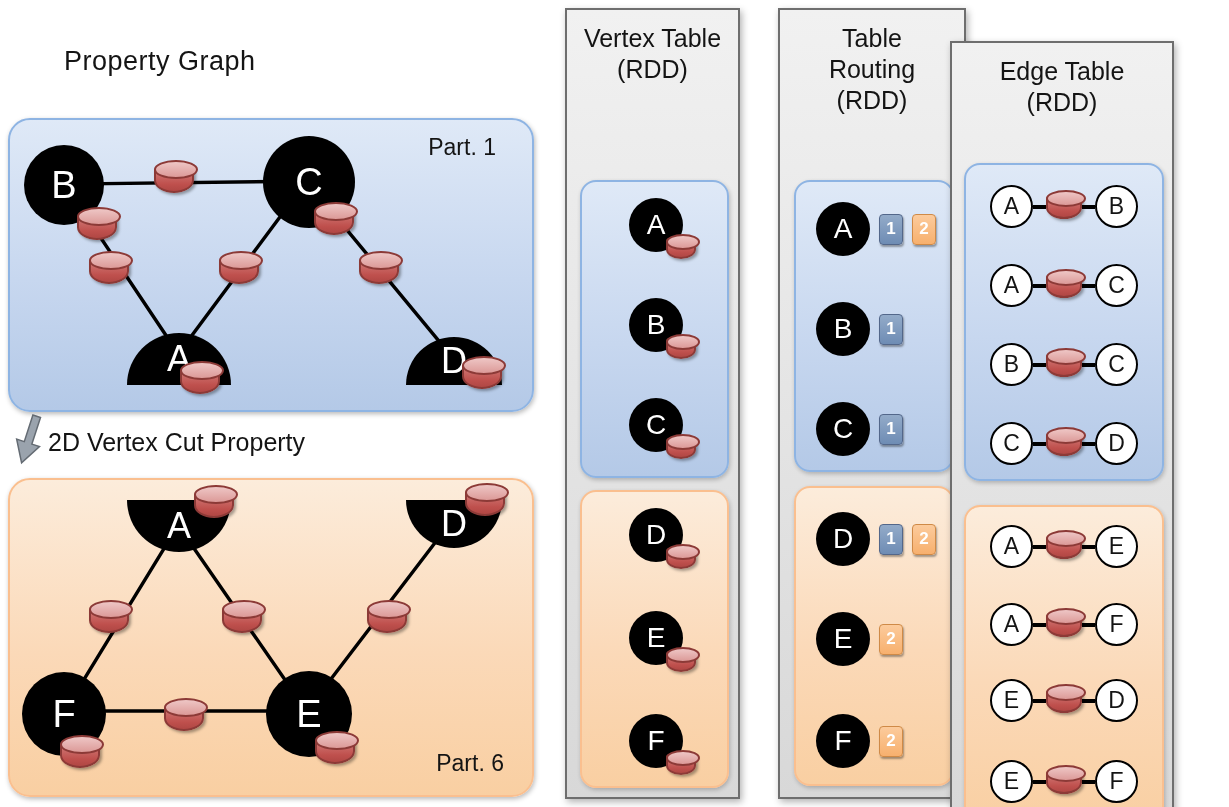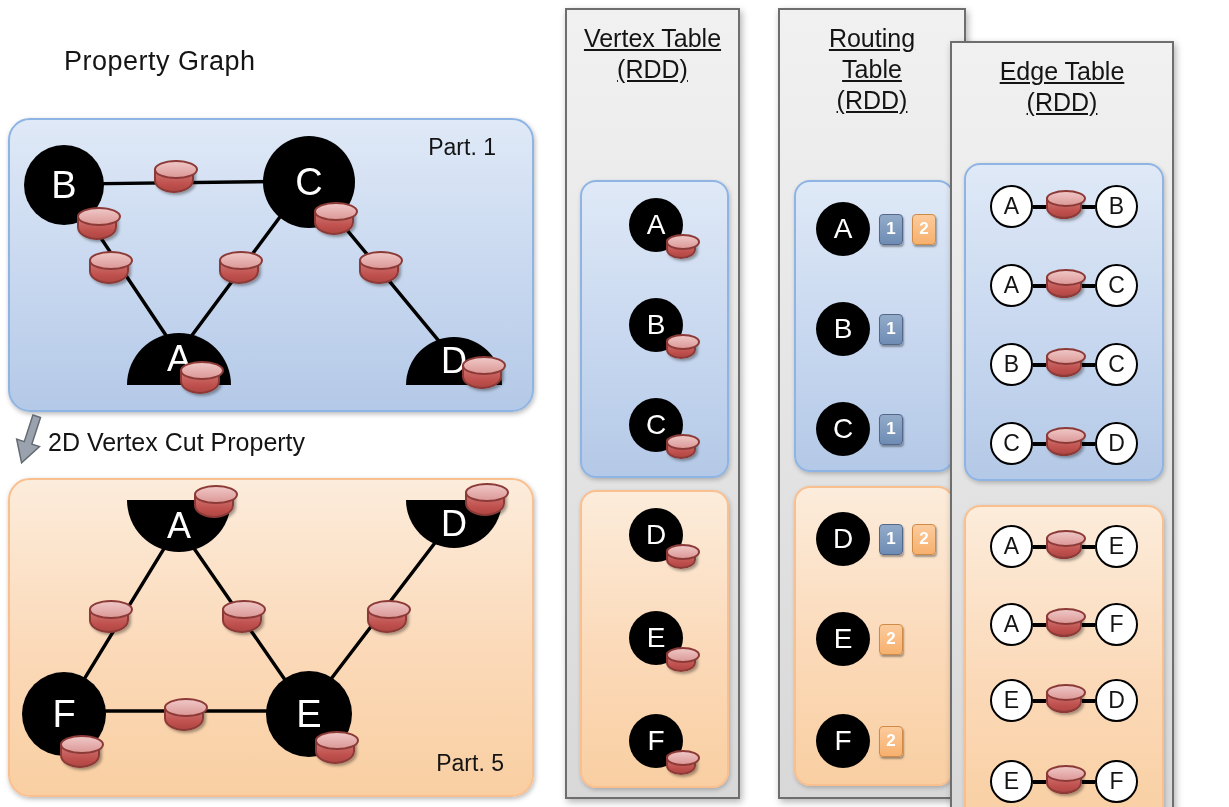--- a/index.html
+++ b/index.html
@@ -62,21 +62,20 @@
   .cyl-md { width: 36px; height: 24px; }
   .cyl-md::before { width: 36px; height: 13px; top: -7px; }
   .cyl-rel { position: relative; flex: 0 0 auto; }
 
   
   .panel {
     position: absolute;
     background: linear-gradient(180deg, #f1f1f1, #d8d8d8);
     border: 2px solid #6e6e6e;
     box-shadow: 2px 3px 7px rgba(0,0,0,.3);
-    text-decoration: underline;
   }
   .panel-title { text-align: center; font-size: 25px; line-height: 1.24; padding-top: 13px; }
 
   
   .vt-entry { position: absolute; width: 54px; height: 54px; }
   .vt-circle {
     width: 54px; height: 54px; border-radius: 50%; background: #000; color: #fff;
     display: flex; align-items: center; justify-content: center; font-size: 28px;
   }
   .vt-cyl { right: -13px; bottom: -7px; left: auto; top: auto; }
@@ -158,21 +157,21 @@
   <div class="vtx dome-down" style="left:117px; top:20px; width:104px; height:52px;">A</div>
   <div class="vtx dome-down" style="left:396px; top:20px; width:96px; height:48px;">D</div>
   <div class="vtx" style="left:12px; top:192px; width:84px; height:84px;">F</div>
   <div class="vtx" style="left:256px; top:191px; width:86px; height:86px;">E</div>
 
   <div class="cyl" style="left:184px; top:11px;"></div>
   <div class="cyl" style="left:455px; top:9px;"></div>
   <div class="cyl" style="left:50px; top:261px;"></div>
   <div class="cyl" style="left:305px; top:257px;"></div>
 
-  <div class="part-label" style="right:28px; bottom:18px;">Part. 5</div>
+  <div class="part-label" style="right:28px; bottom:18px;">Part. 6</div>
 </div>
 
 <div class="panel" style="left:565px; top:8px; width:175px; height:791px;">
   <div class="panel-title">
     <div>Vertex Table</div>
     <div>(RDD)</div>
   </div>
 
   <div class="inner-box part-blue" style="left:13px; top:170px; width:149px; height:298px;">
     <div class="vt-entry" style="left:47px; top:16px;">
@@ -200,22 +199,22 @@
     </div>
     <div class="vt-entry" style="left:47px; top:222px;">
       <div class="vt-circle">F</div>
       <div class="cyl cyl-sm vt-cyl"></div>
     </div>
   </div>
 </div>
 
 <div class="panel" style="left:778px; top:8px; width:188px; height:791px;">
   <div class="panel-title">
+    <div>Table</div>
     <div>Routing</div>
-    <div>Table</div>
     <div>(RDD)</div>
   </div>
 
   <div class="inner-box part-blue" style="left:14px; top:170px; width:160px; height:292px;">
     <div class="rt-row" style="left:20px; top:20px;">
       <div class="rt-circle">A</div>
       <div class="badge badge-blue">1</div>
       <div class="badge badge-orange">2</div>
     </div>
     <div class="rt-row" style="left:20px; top:120px;">

